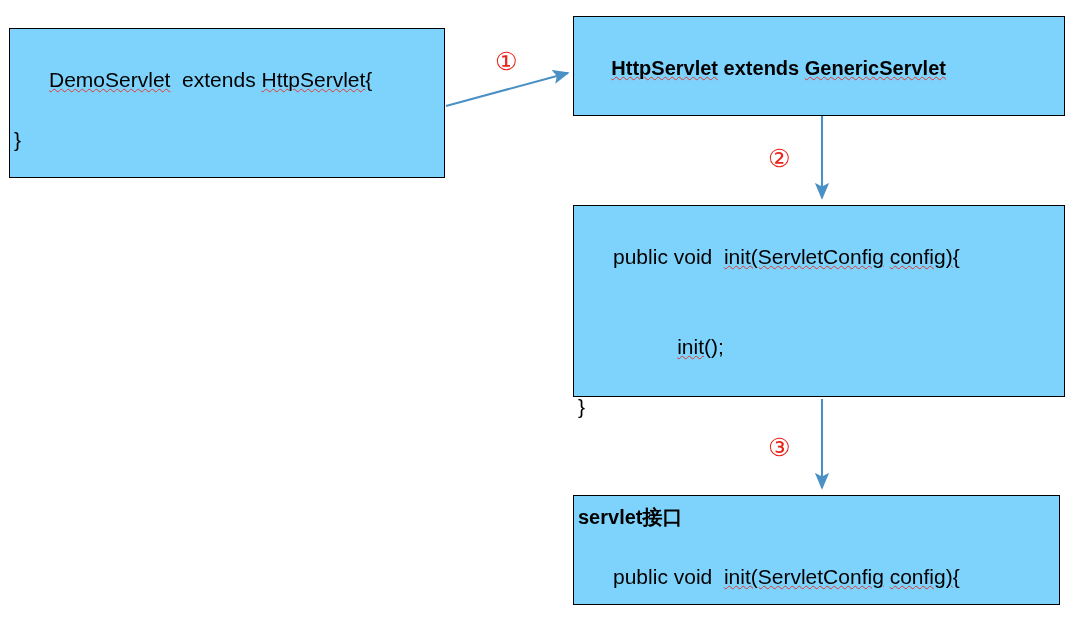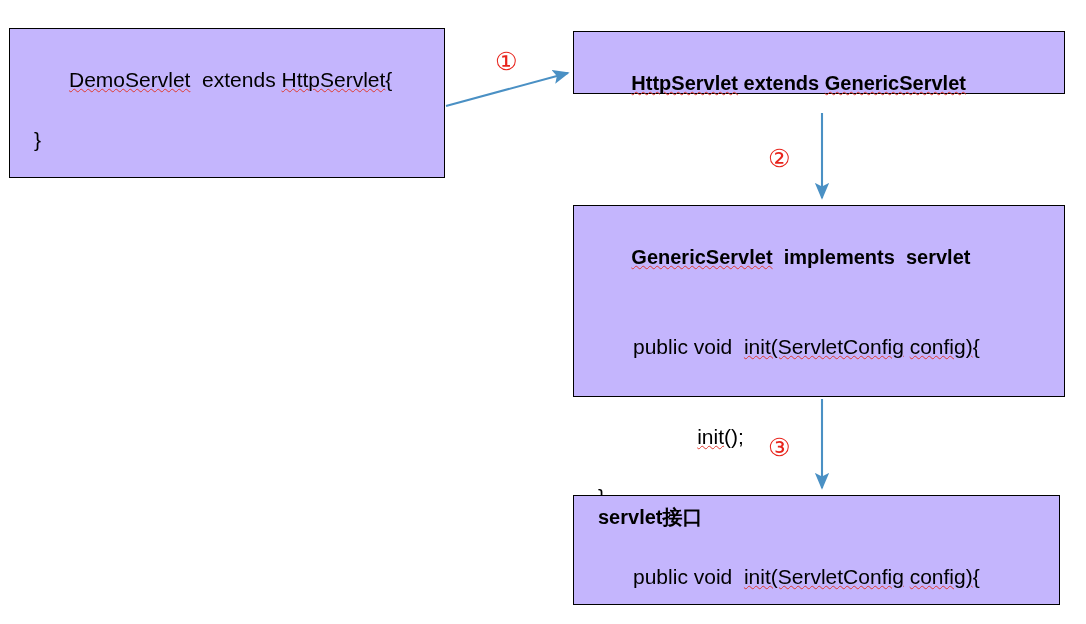--- a/index.html
+++ b/index.html
@@ -12,22 +12,22 @@
     width: 1086px;
     height: 624px;
     background: #ffffff;
     overflow: hidden;
     font-family: "Liberation Sans", sans-serif;
   }
   .box {
     position: absolute;
     border: 1.4px solid #000000;
     box-sizing: border-box;
-    background: #c4b5fd;
-    padding: 6px 10px 6px 24px;
+    background: #7dd3fc;
+    padding: 6px 10px 6px 4px;
   }
   .code-line {
     font-family: "Liberation Sans", sans-serif;
     font-size: 21px;
     line-height: 30px;
     color: #000000;
     white-space: pre;
   }
   .code-line.bold {
     font-weight: bold;
@@ -79,30 +79,27 @@
   </svg>
 
   <div class="box" style="left:9px; top:28px; width:436px; height:150px;">
     <div class="code-line">
       <span class="sp">DemoServlet</span><span>&nbsp; extends </span><span class="sp">HttpServlet</span><span>{</span>
     </div>
     <div class="code-line blank"></div>
     <div class="code-line">}</div>
   </div>
 
-  <div class="box" style="left:573px; top:31px; width:492px; height:63px;">
+  <div class="box" style="left:573px; top:16px; width:492px; height:100px;">
     <div class="code-line bold">
       <span class="sp">HttpServlet</span><span> extends </span><span class="sp">GenericServlet</span>
     </div>
   </div>
 
   <div class="box" style="left:573px; top:205px; width:492px; height:192px;">
-    <div class="code-line bold">
-      <span class="sp">GenericServlet</span><span>&nbsp; implements  servlet</span>
-    </div>
     <div class="code-line">
       <span>public void &nbsp;</span><span class="sp">init(ServletConfig</span><span> </span><span class="sp">config)</span><span>{</span>
     </div>
     <div class="code-line">
       <span>&nbsp; &nbsp; &nbsp; &nbsp; &nbsp; &nbsp;</span><span class="sp">init</span><span>();</span>
     </div>
     <div class="code-line">}</div>
     <div class="code-line">
       
     </div>

